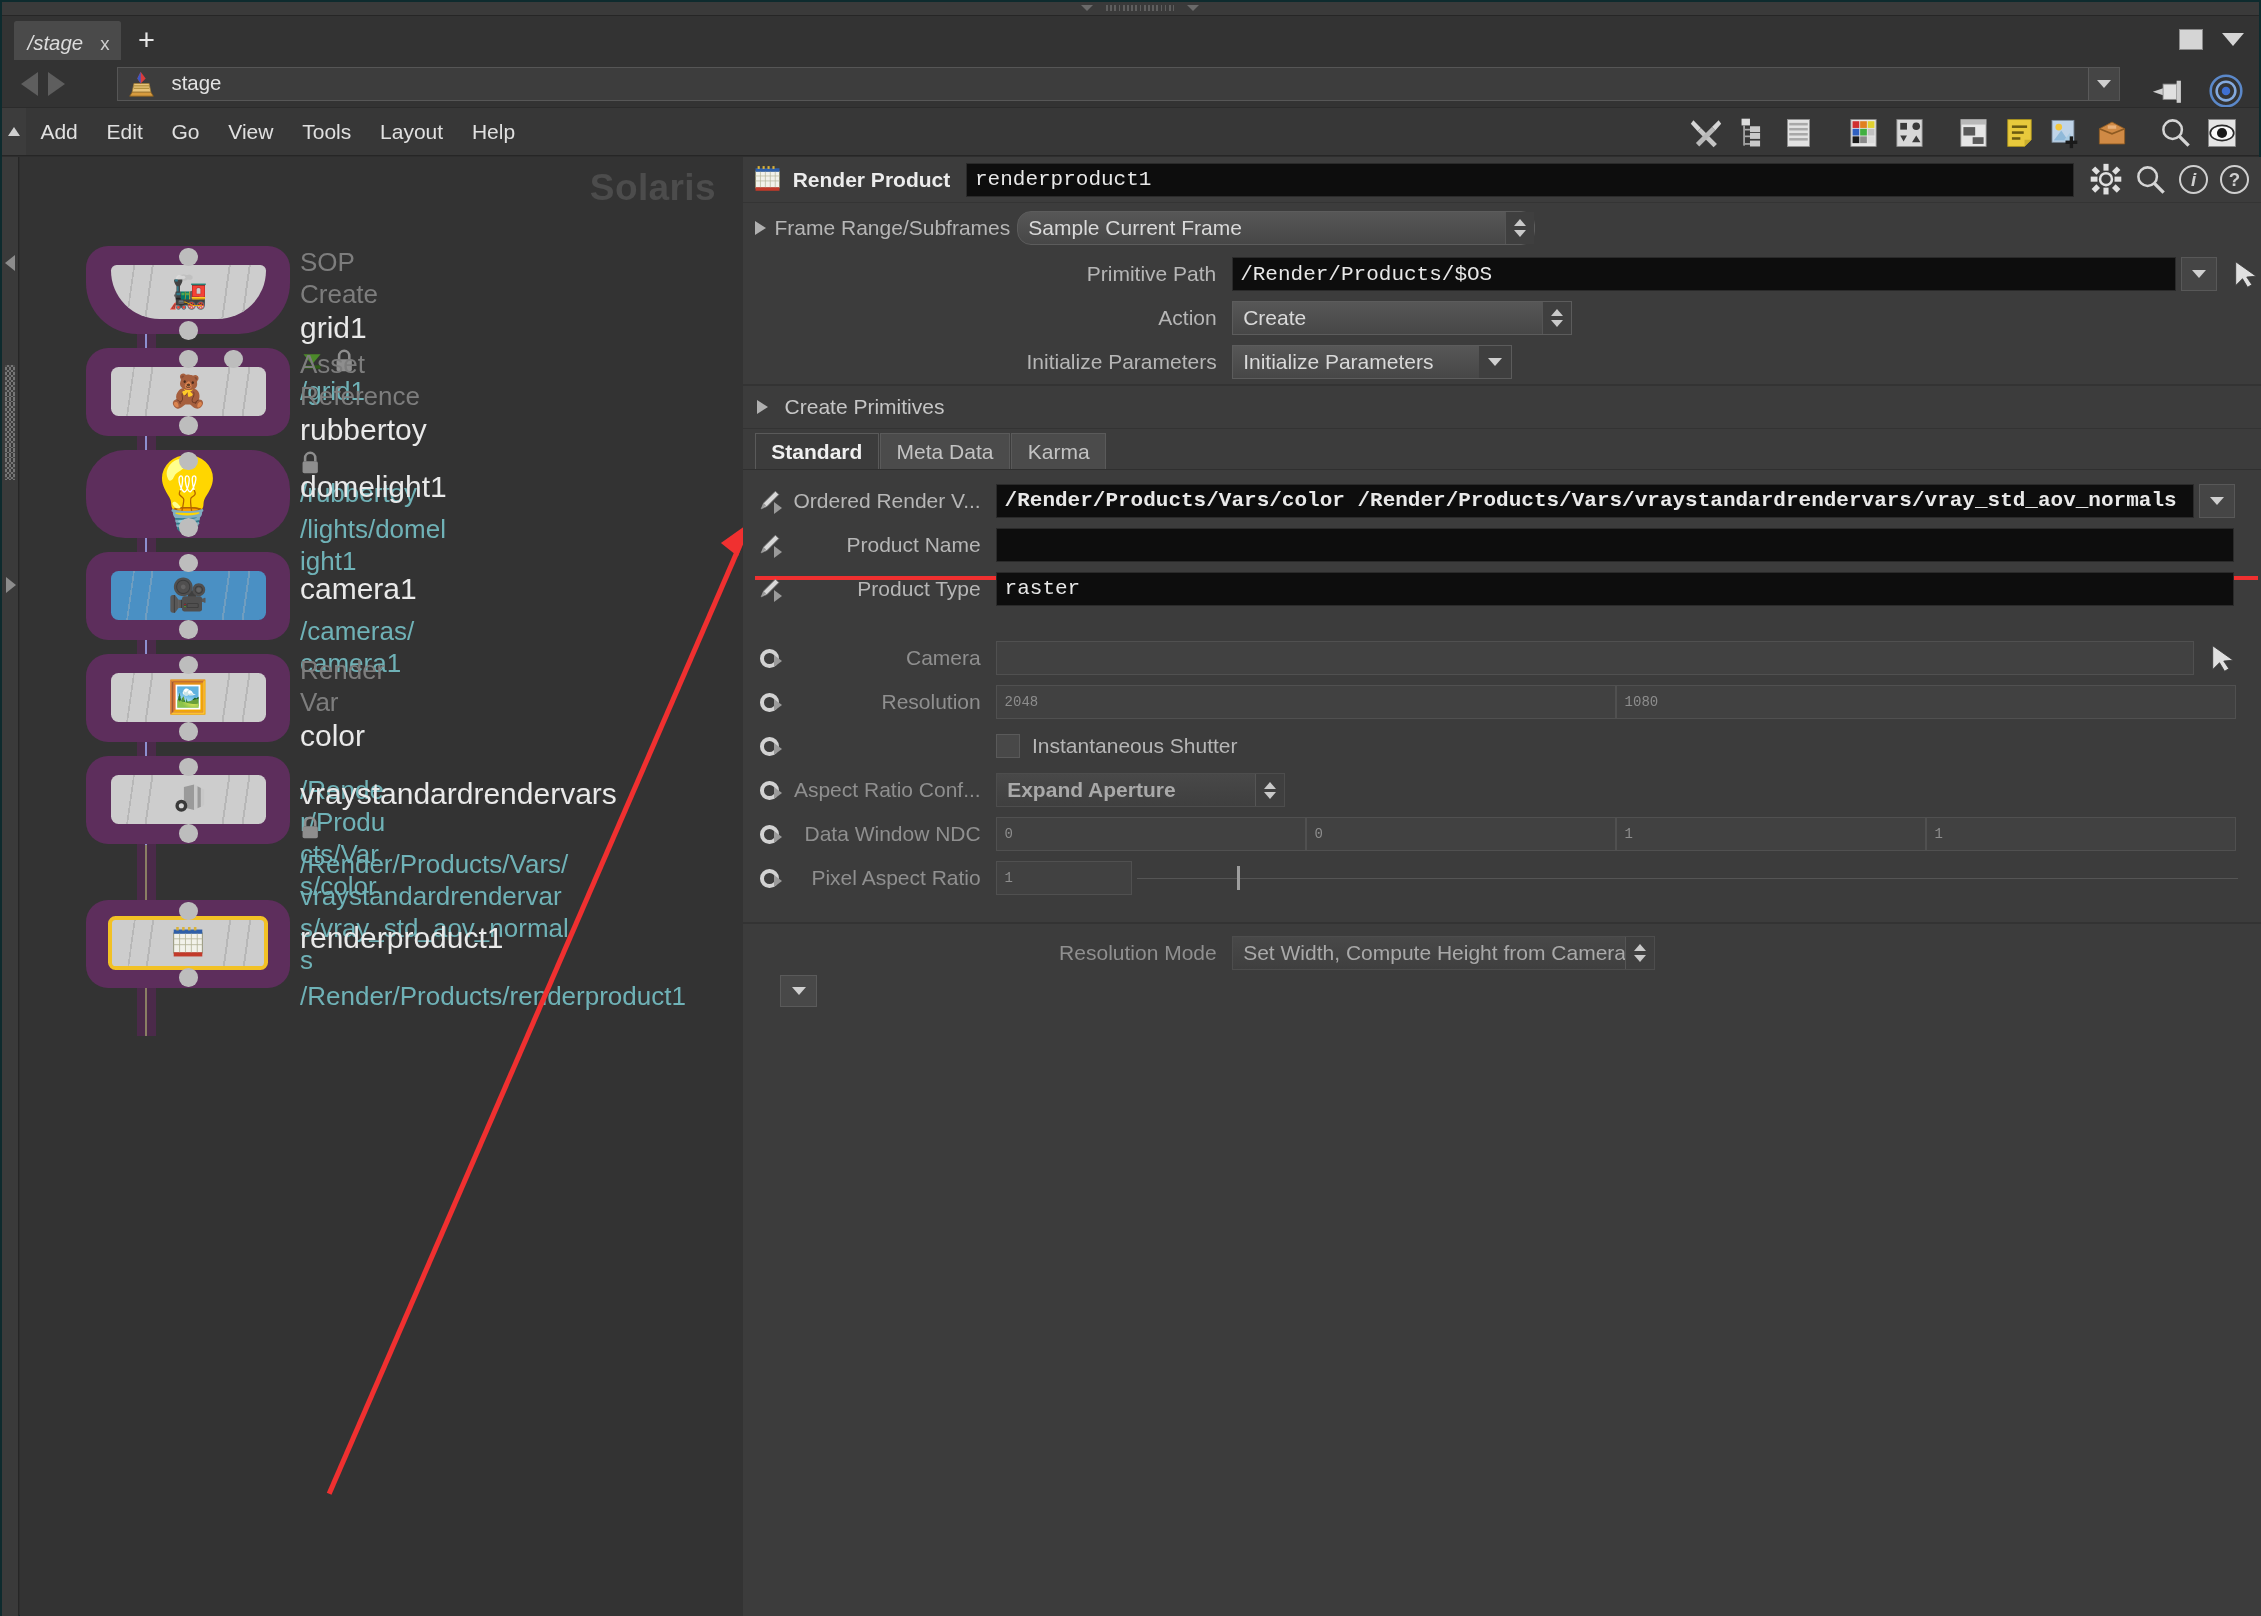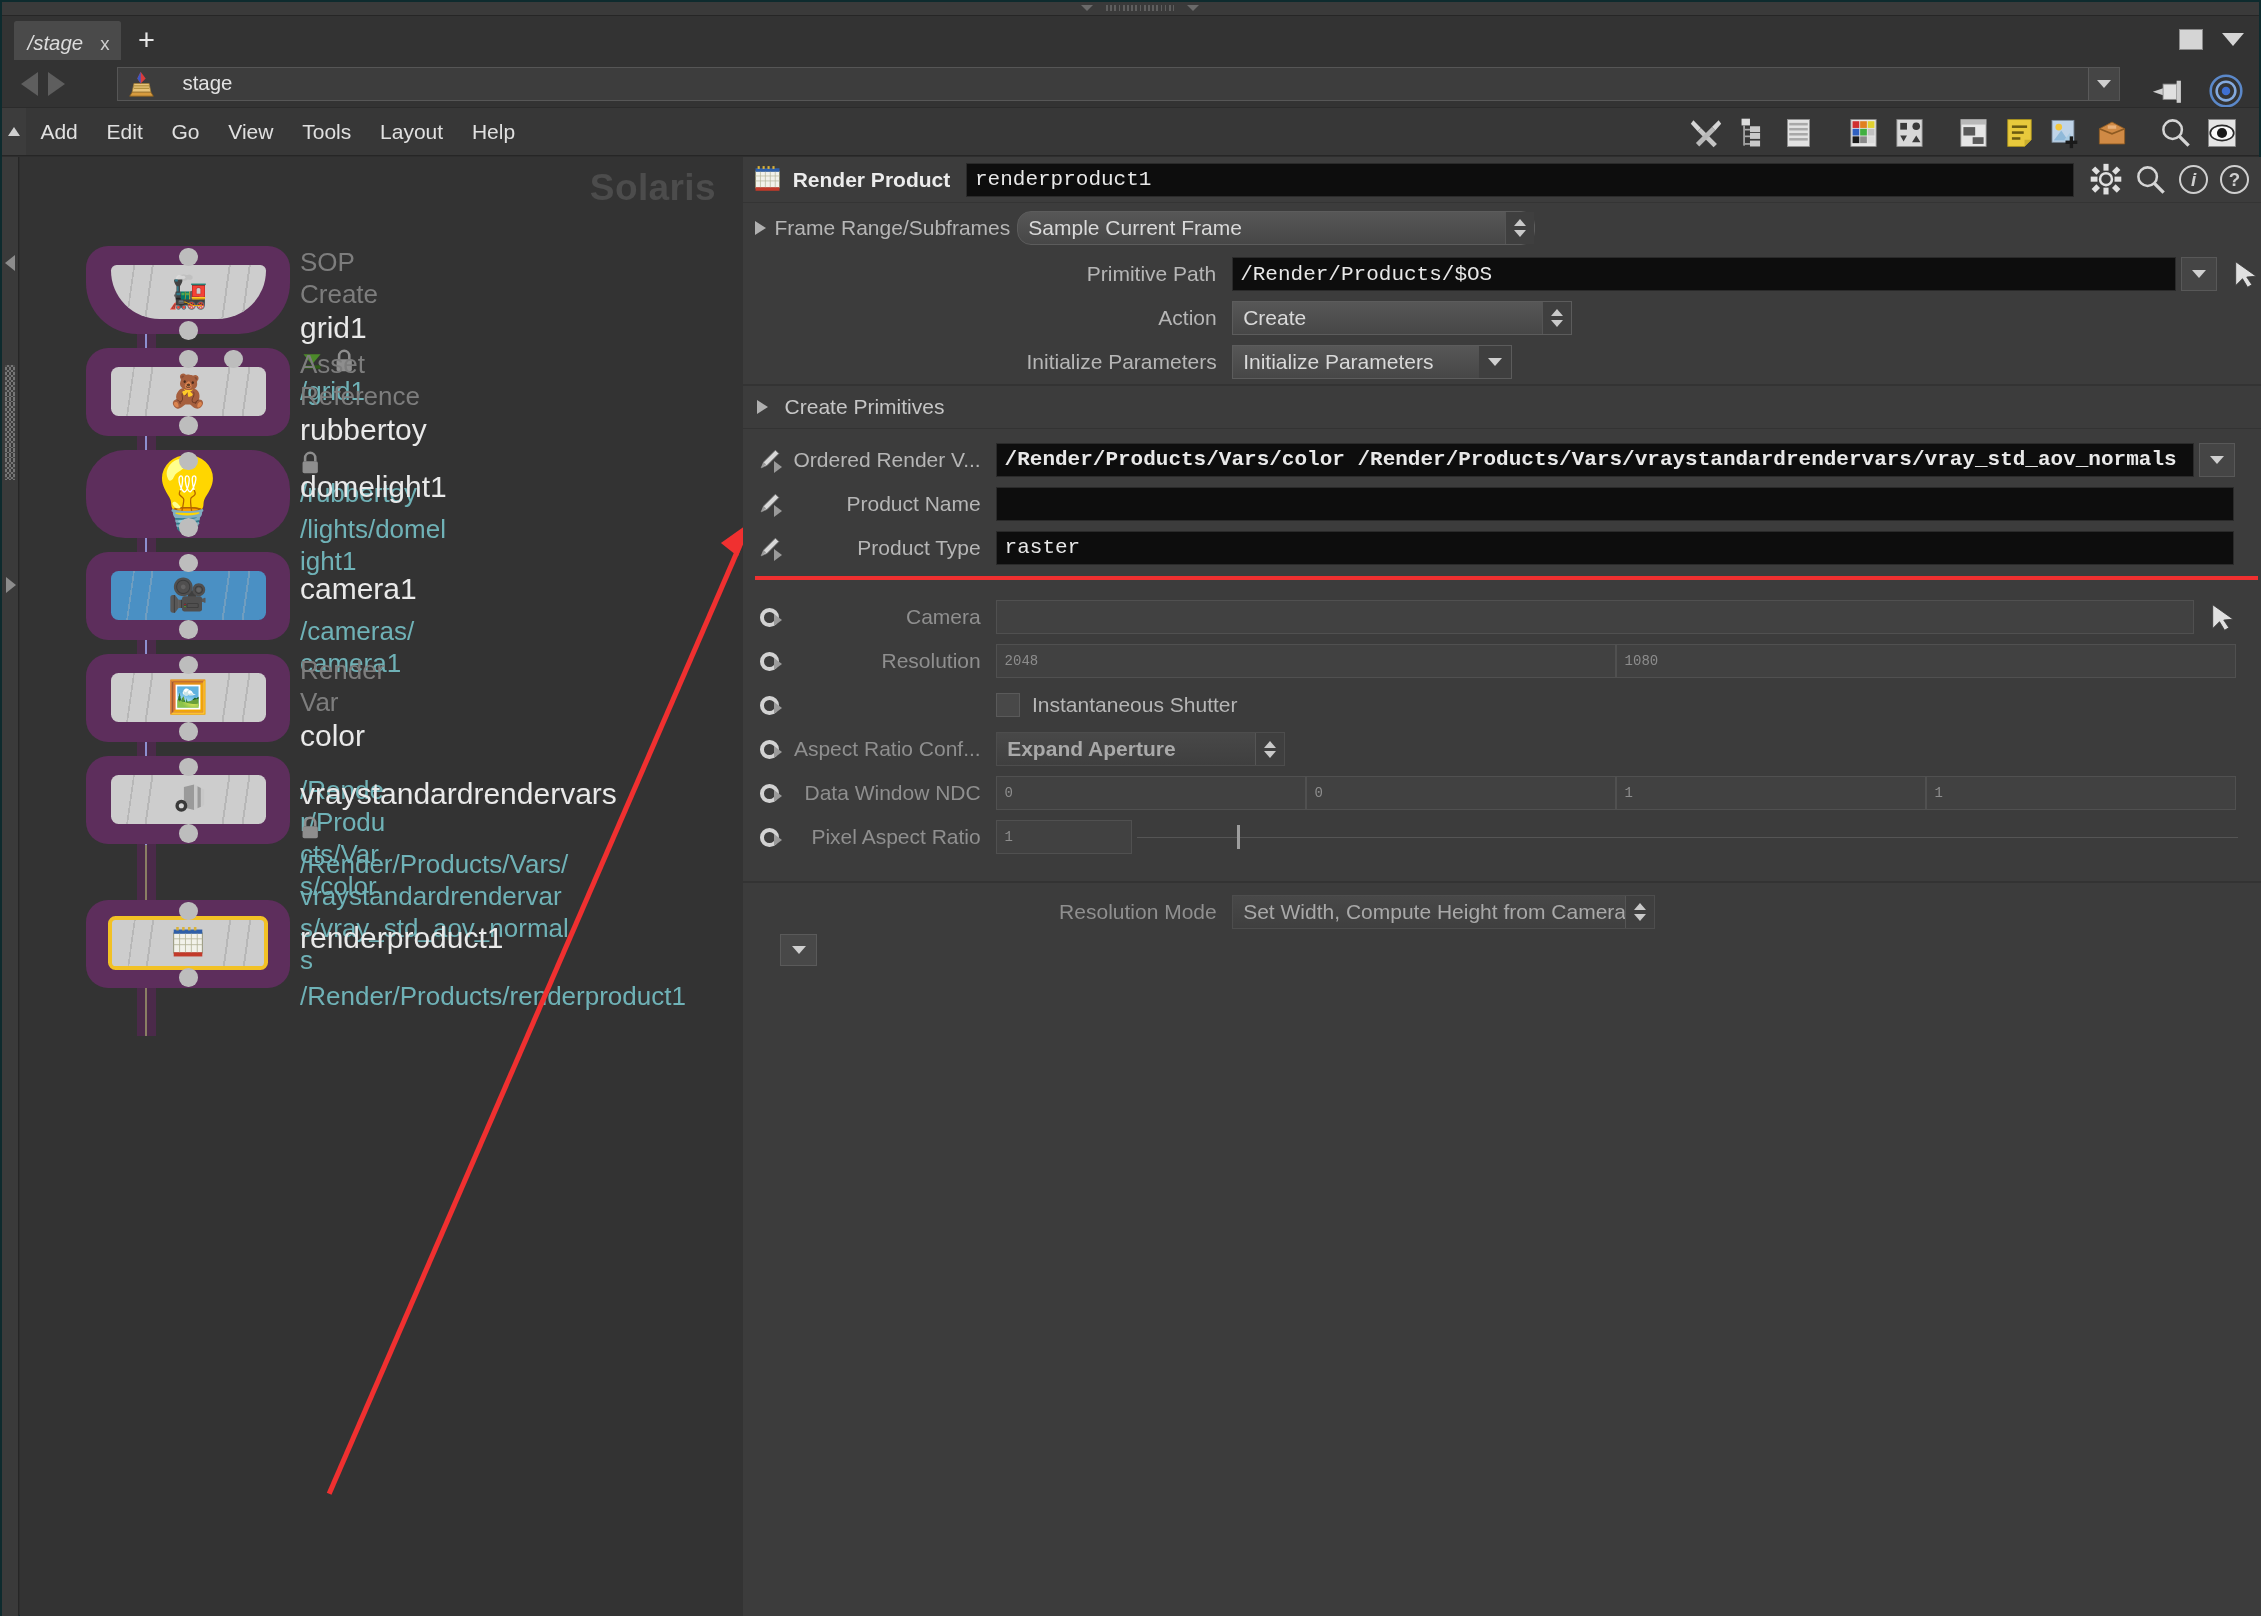--- a/index.html
+++ b/index.html
@@ -68,21 +68,21 @@
   .navarrow {
     width: 0; height: 0; margin-left: 18.7px;
     border-top: 12.7px solid transparent; border-bottom: 12.7px solid transparent;
   }
   .navarrow.left { border-right: 17px solid #5e5e5e; }
   .navarrow.right { border-left: 17px solid #5e5e5e; margin-left: 10.2px; }
   .pathfield {
     position: absolute; left: 115px; top: 6.8px;
     width: 2003px; height: 34px;
     background: #3d3d3d; border: 0.8px solid #565656;
-    display: flex; align-items: center; padding-left: 8.5px; gap: 27px;
+    display: flex; align-items: center; padding-left: 8.5px; gap: 16px;
   }
   .pathfield .pathtext { color: #e2e2e2; font-size: 20.4px; }
   .path-dd {
     position: absolute; right: 0; top: 0; width: 31px; height: 32px;
     background: #454545; border-left: 0.8px solid #5a5a5a;
     display: flex; align-items: center; justify-content: center;
   }
   .caret-d { width: 0; height: 0; border-left: 7.6px solid transparent; border-right: 7.6px solid transparent; border-top: 8.5px solid #cfcfcf; }
   .pinicon { position: absolute; left: 2149px; top: 18.7px; }
   .targeticon { position: absolute; left: 2207px; top: 13.6px; }
@@ -760,20 +760,25 @@
         </div>
       </div>
 
       <div class="collapse-sep"></div>
       <div class="collapse-row">
         <div class="tri-r"></div>
         <span class="ctext">Create Primitives</span>
       </div>
       <div class="collapse-sep"></div>
 
+      <div class="tabs-row">
+        <div class="ptab active">Standard</div>
+        <div class="ptab">Meta Data</div>
+        <div class="ptab">Karma</div>
+      </div>
 
       <div class="prow" style="margin-top:8.5px;">
         <div class="pen-icon">
           <svg width="27" height="27" viewBox="0 0 32 32">
             <path d="M6 26 L9 19 L23 5 L27 9 L13 23 Z" fill="#d8d8d8" stroke="#7a7a7a"></path>
             <path d="M6 26 L9 19 L12 22 Z" fill="#9a9a9a"></path>
           </svg>
           <div class="minitri-r"></div>
         </div>
         <div class="plabel" style="width:212px;">Ordered Render V...</div>

